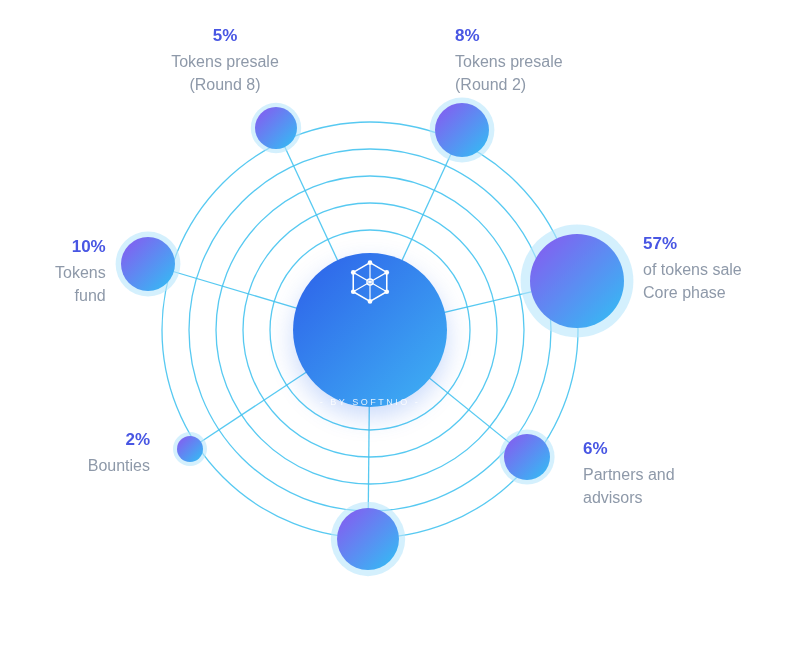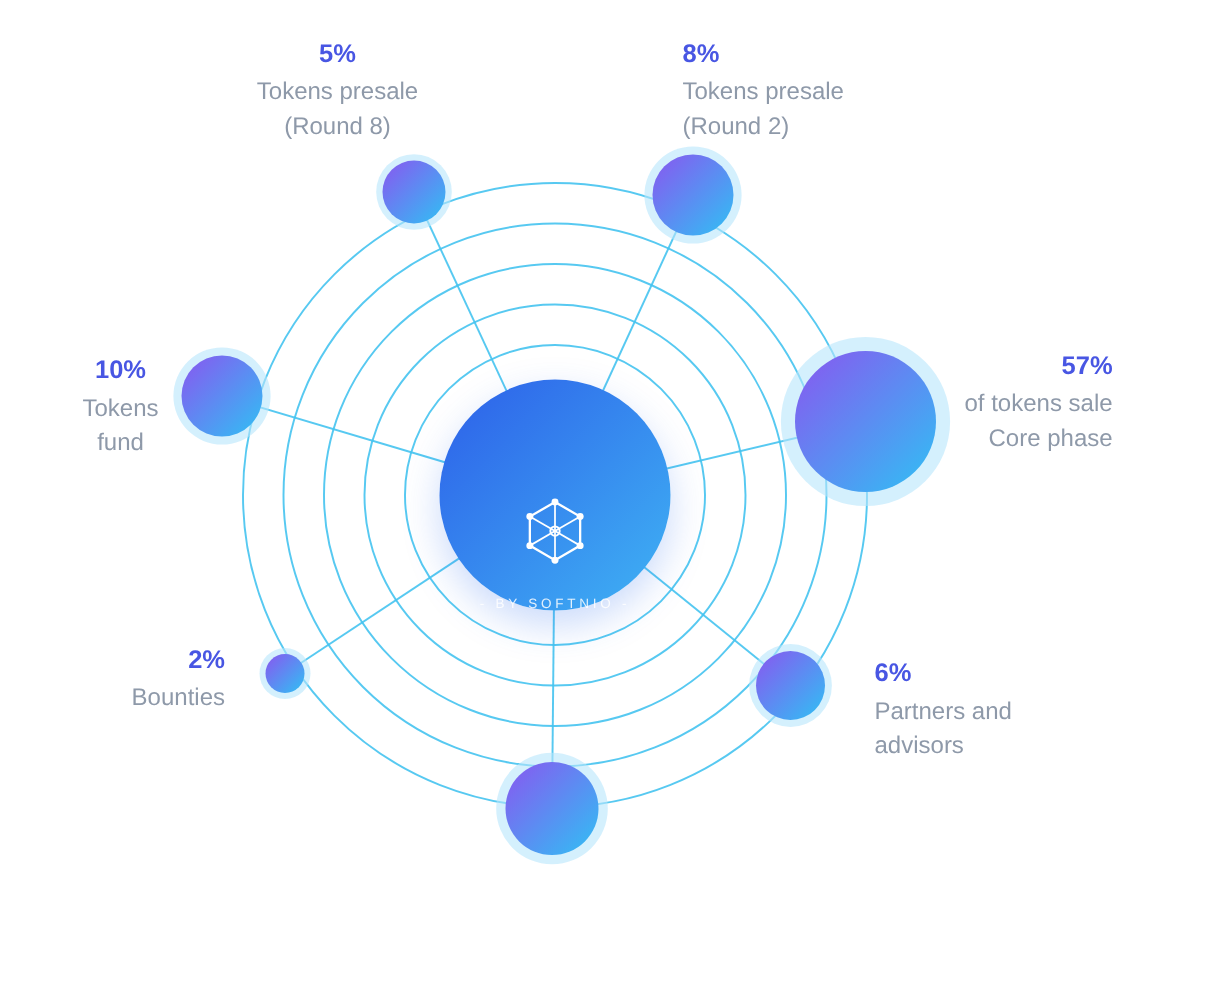--- a/index.html
+++ b/index.html
@@ -7,21 +7,21 @@
     position:relative;
     width:810px;height:660px;
     background:#ffffff;
     font-family:"Liberation Sans", sans-serif;
     overflow:hidden;
   }
   svg.orbits{position:absolute;left:0;top:0;}
   .center-circle{
     position:absolute;
     border-radius:50%;
-    display:flex;flex-direction:column;align-items:center;justify-content:flex-end;
+    display:flex;flex-direction:column;align-items:center;justify-content:space-between;
     box-shadow:0 10px 25px rgba(47,110,240,0.25);
   }
   .center-icon{display:block;}
   .center-label{
     margin-top:10px;
     font-size:9px;
     letter-spacing:2.5px;
     color:rgba(255,255,255,0.85);
     text-transform:uppercase;
     white-space:nowrap;
@@ -33,22 +33,22 @@
     color:var(--label-color,#8e99a9);
   }
   .lbl .pct{
     font-size:17px;
     font-weight:700;
     color:var(--pct-color,#4856e3);
     margin-bottom:3px;
   }
   .lbl-0{left:140px;top:24px;width:170px;text-align:center;}
   .lbl-1{left:455px;top:24px;text-align:left;}
-  .lbl-2{left:643px;top:232px;text-align:right;}
-  .lbl-3{left:55px;top:235px;text-align:center;}
+  .lbl-2{left:643px;top:232px;text-align:left;}
+  .lbl-3{left:55px;top:235px;text-align:right;}
   .lbl-4{right:660px;top:428px;text-align:right;}
   .lbl-5{left:583px;top:437px;text-align:left;}
   .lbl-6{left:300px;top:590px;width:190px;text-align:center;}
 </style>
 </head>
 <body>
 
 <div class="stage">
 
   <svg class="orbits" id="orbits" width="810" height="660" viewBox="0 0 810 660">

